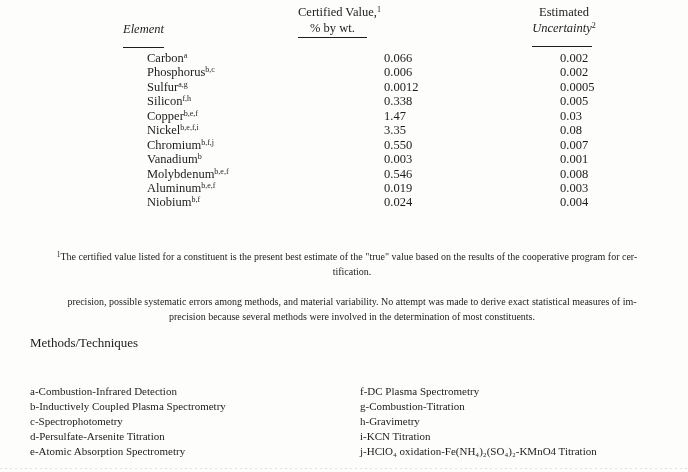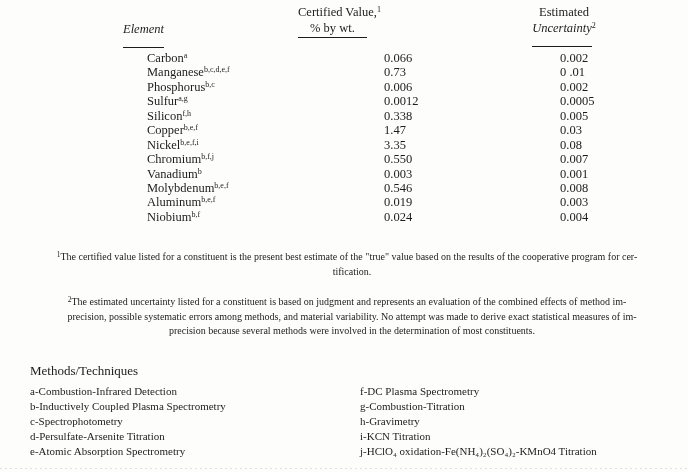--- a/index.html
+++ b/index.html
@@ -84,21 +84,21 @@
     line-height: 14.5px;
   }
   .footnote { margin-bottom: 16px; text-align: center; }
   .fn-line { white-space: nowrap; }
   .fn-line.cont { padding-left: 10px; }
   .footnote sup { vertical-align: 3px; font-size: 7.5px; }
   
   .methods-heading {
     position: absolute;
     left: 30px;
-    top: 363px;
+    top: 335px;
     font-size: 13px;
   }
   .methods-cols {
     position: absolute;
     top: 384px;
     left: 0;
     right: 0;
   }
   .mcol {
     position: absolute;
@@ -137,25 +137,20 @@
     <div><span class="u">Uncertainty</span><sup>2</sup></div>
   </div>
 
   <div class="tbl-rows" id="rows">
       <div class="t-row">
         <span class="c-el">Carbon<sup>a</sup></span>
         <span class="c-val">0.066</span>
         <span class="c-unc">0.002</span>
       </div>
       <div class="t-row">
-        <span class="c-el">Manganese<sup>b,c,d,e,f</sup></span>
-        <span class="c-val">0.73</span>
-        <span class="c-unc">0 .01</span>
-      </div>
-      <div class="t-row">
         <span class="c-el">Phosphorus<sup>b,c</sup></span>
         <span class="c-val">0.006</span>
         <span class="c-unc">0.002</span>
       </div>
       <div class="t-row">
         <span class="c-el">Sulfur<sup>a,g</sup></span>
         <span class="c-val">0.0012</span>
         <span class="c-unc">0.0005</span>
       </div>
       <div class="t-row">
@@ -199,21 +194,20 @@
         <span class="c-unc">0.004</span>
       </div>
     </div>
 
   <div class="footnotes" id="footnotes">
       <div class="footnote">
         <div class="fn-line"><sup>1</sup>The certified value listed for a constituent is the present best estimate of the "true" value based on the results of the cooperative program for cer-</div>
         <div class="fn-line cont">tification.</div>
       </div>
       <div class="footnote">
-        <div class="fn-line"><sup>2</sup>The estimated uncertainty listed for a constituent is based on judgment and represents an evaluation of the combined effects of method im-</div>
         <div class="fn-line cont">precision, possible systematic errors among methods, and material variability. No attempt was made to derive exact statistical measures of im-</div>
         <div class="fn-line cont">precision because several methods were involved in the determination of most constituents.</div>
       </div>
     </div>
 
   <div class="methods-heading">Methods/Techniques</div>
 
   <div class="methods-cols">
     <div id="methods-left" class="mcol left">
         <div>a-Combustion-Infrared Detection</div>

